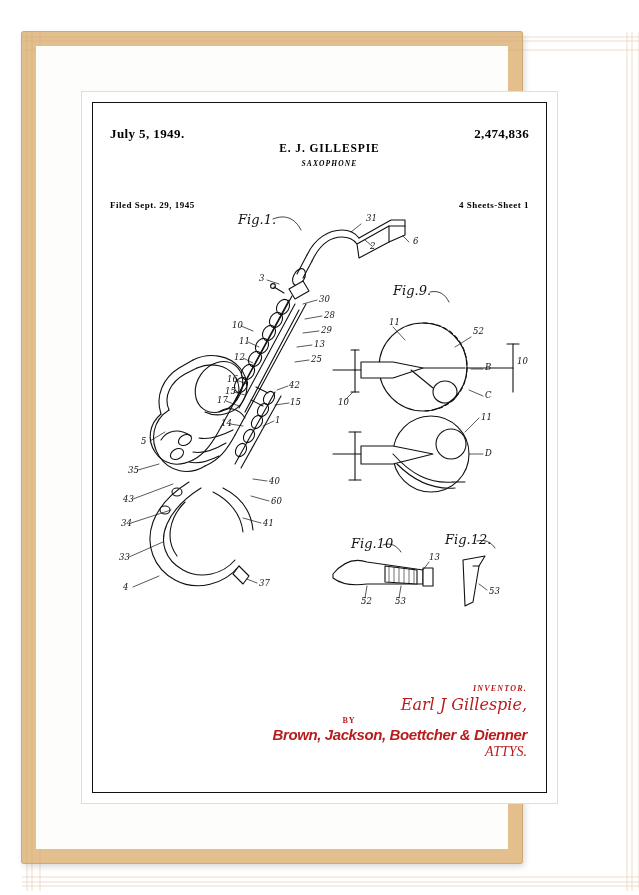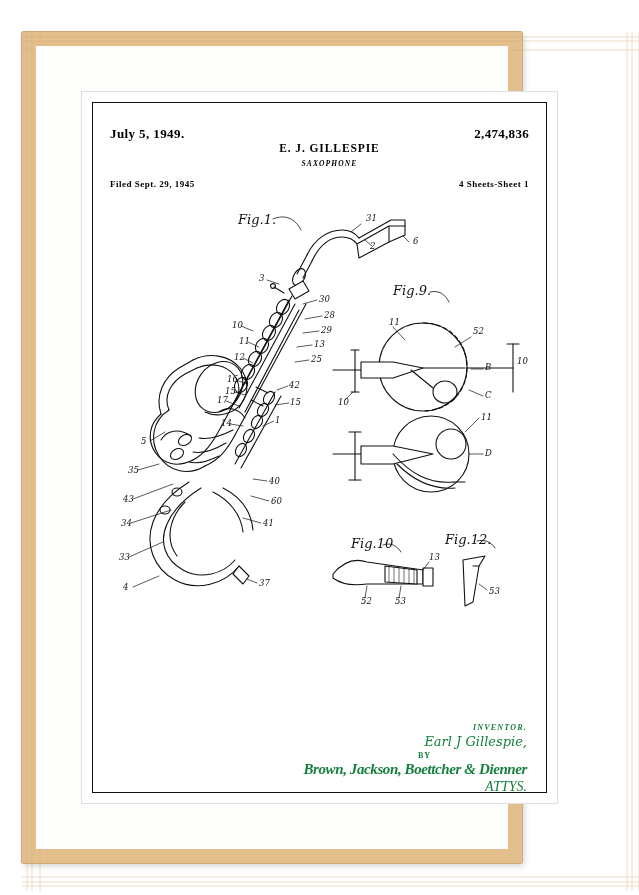--- a/index.html
+++ b/index.html
@@ -116,68 +116,69 @@
   }
   .hdr-patno {
     font-size: 13px;
     font-weight: bold;
     letter-spacing: 0.3px;
     text-align: left;
   }
   .hdr-row2 {
     display: flex;
     justify-content: space-between;
-    margin-top: 11px;
+    margin-top: 32px;
     font-size: 9px;
     font-weight: bold;
     letter-spacing: 0.5px;
   }
 
   
   .drawing {
     position: absolute;
     left: 11px;
     top: 100px;
     width: 453px;
     height: 560px;
   }
   .drawing svg { display: block; }
 
   
   .sigblock {
     position: absolute;
     right: 30px;
-    bottom: 8px;
+    bottom: 43px;
     width: 260px;
     text-align: right;
-    color: #15803d;
+    color: #b91c1c;
   }
   .sig-label {
     font-size: 8px;
     font-style: italic;
     letter-spacing: 1.2px;
     font-weight: bold;
   }
   .sig-name {
-    font-size: 13px;
+    font-size: 16px;
     font-style: italic;
     font-family: "DejaVu Serif", serif;
     margin-top: 2px;
   }
   .sig-by {
     font-size: 8px;
     letter-spacing: 1px;
     font-weight: bold;
+    text-align: center;
     margin-top: 2px;
     margin-right: 96px;
   }
   .sig-attorney {
     font-size: 15px;
     font-style: italic;
-    font-family: Liberation Serif, serif;
+    font-family: Liberation Sans, sans-serif;
     font-weight: bold;
     margin-top: 1px;
     letter-spacing: -0.4px;
   }
   .sig-small {
     font-size: 14px;
     font-style: italic;
     margin-top: 1px;
   }
 

